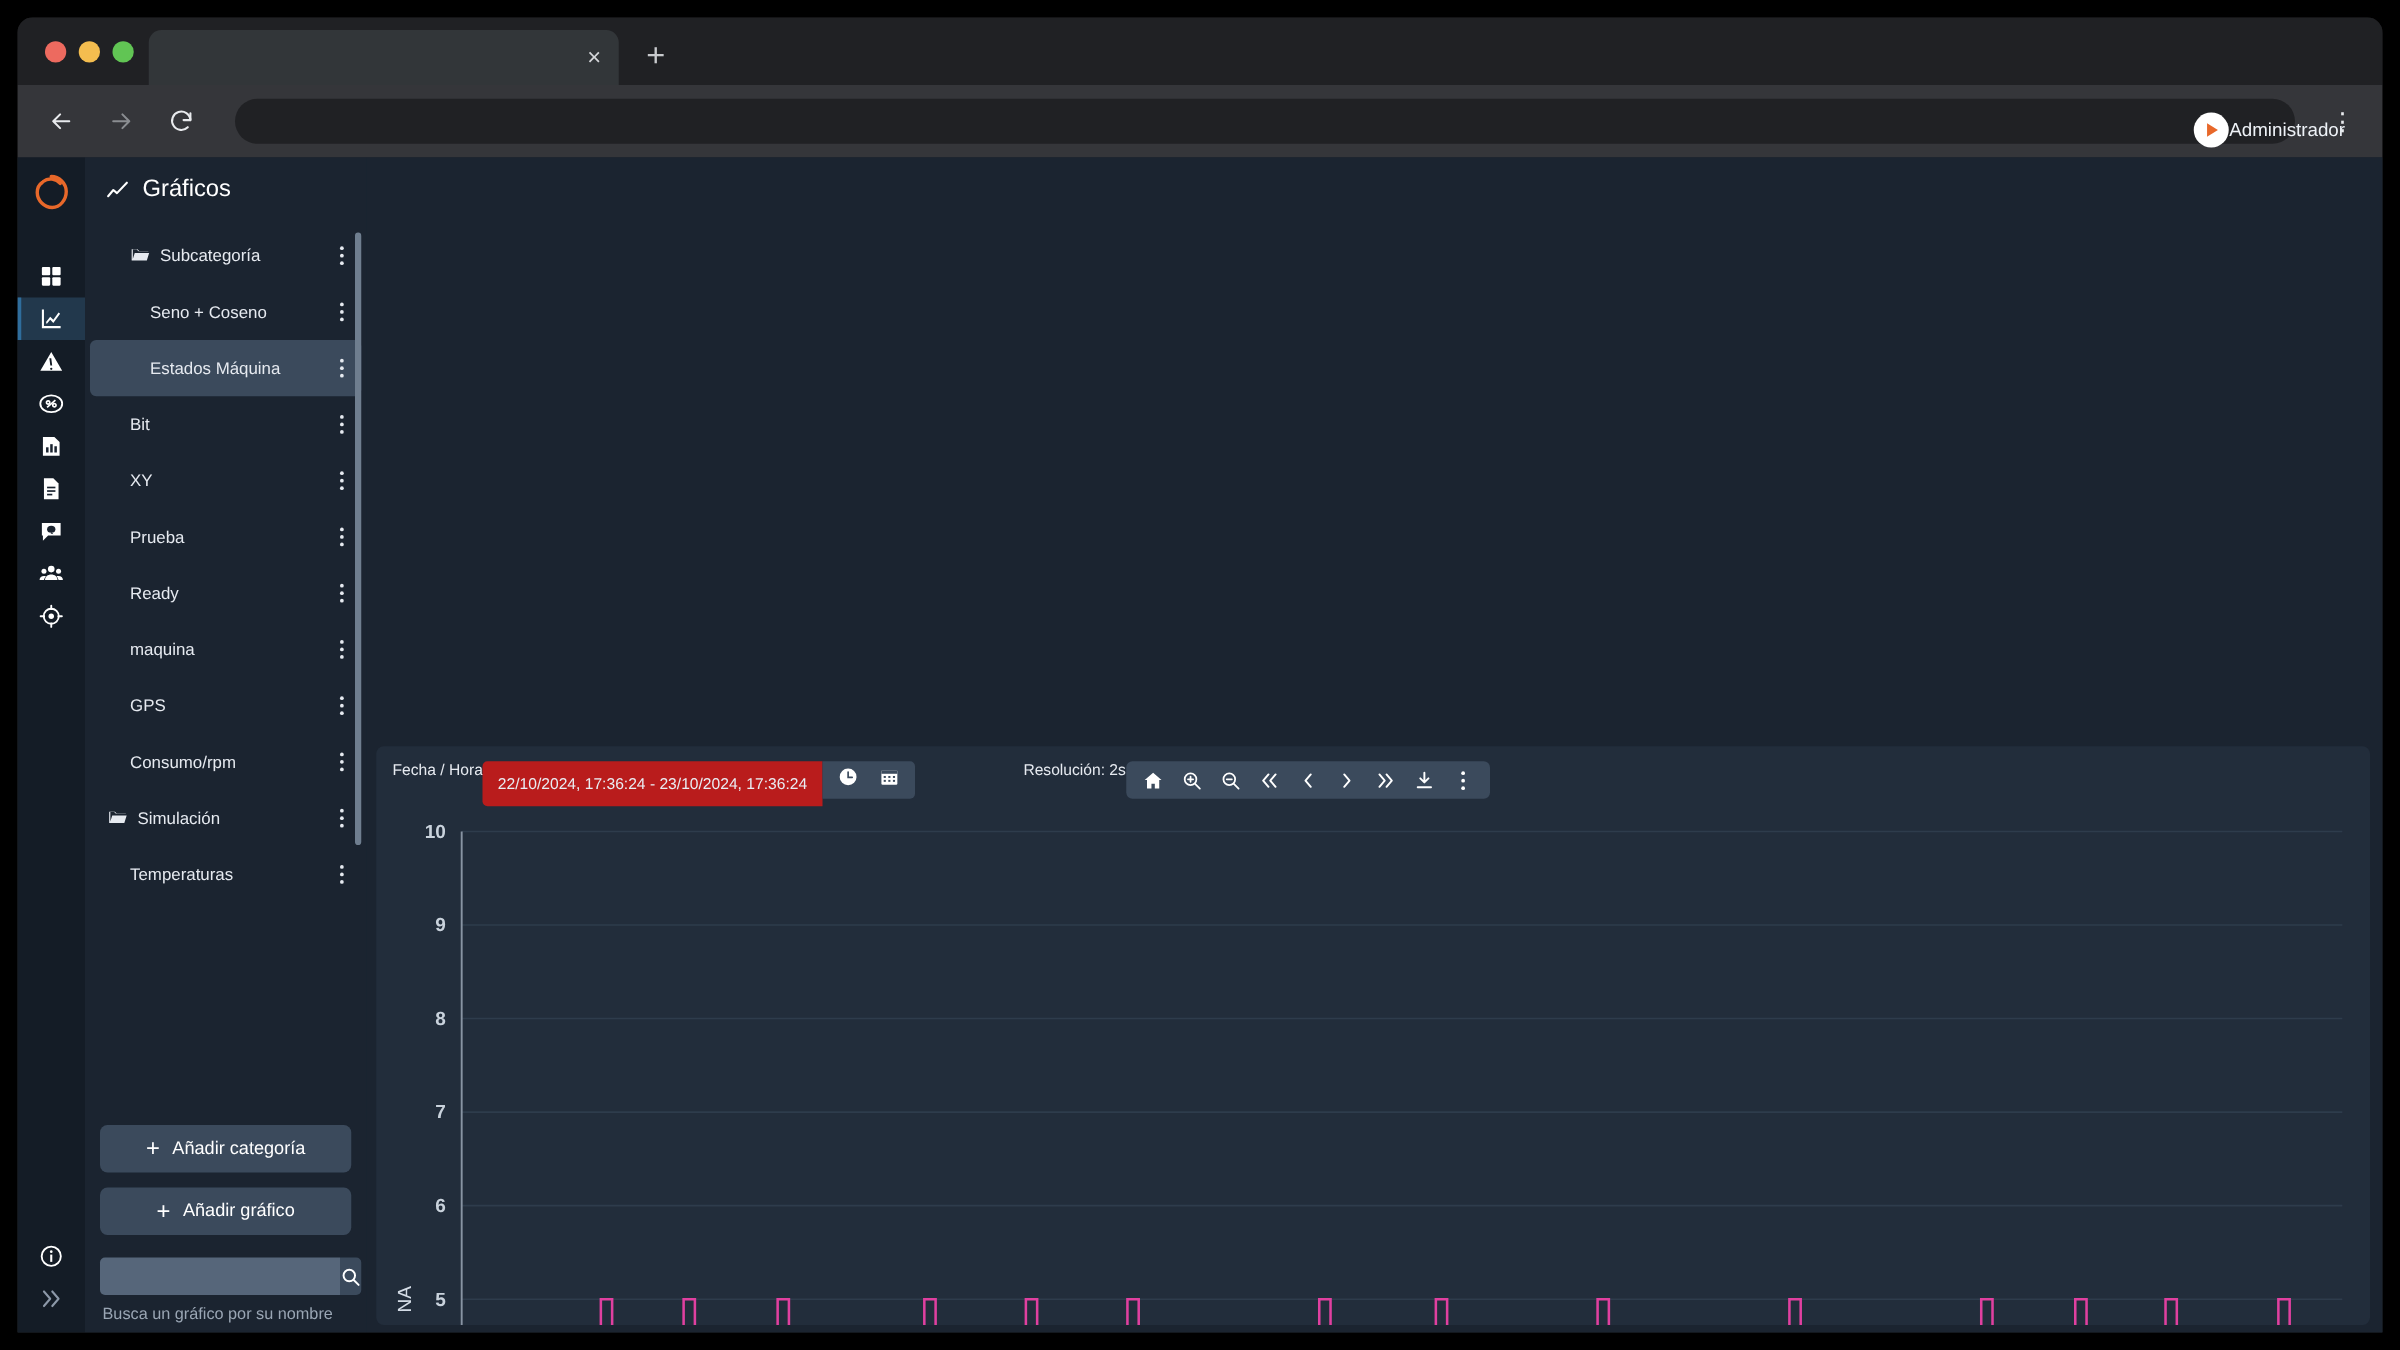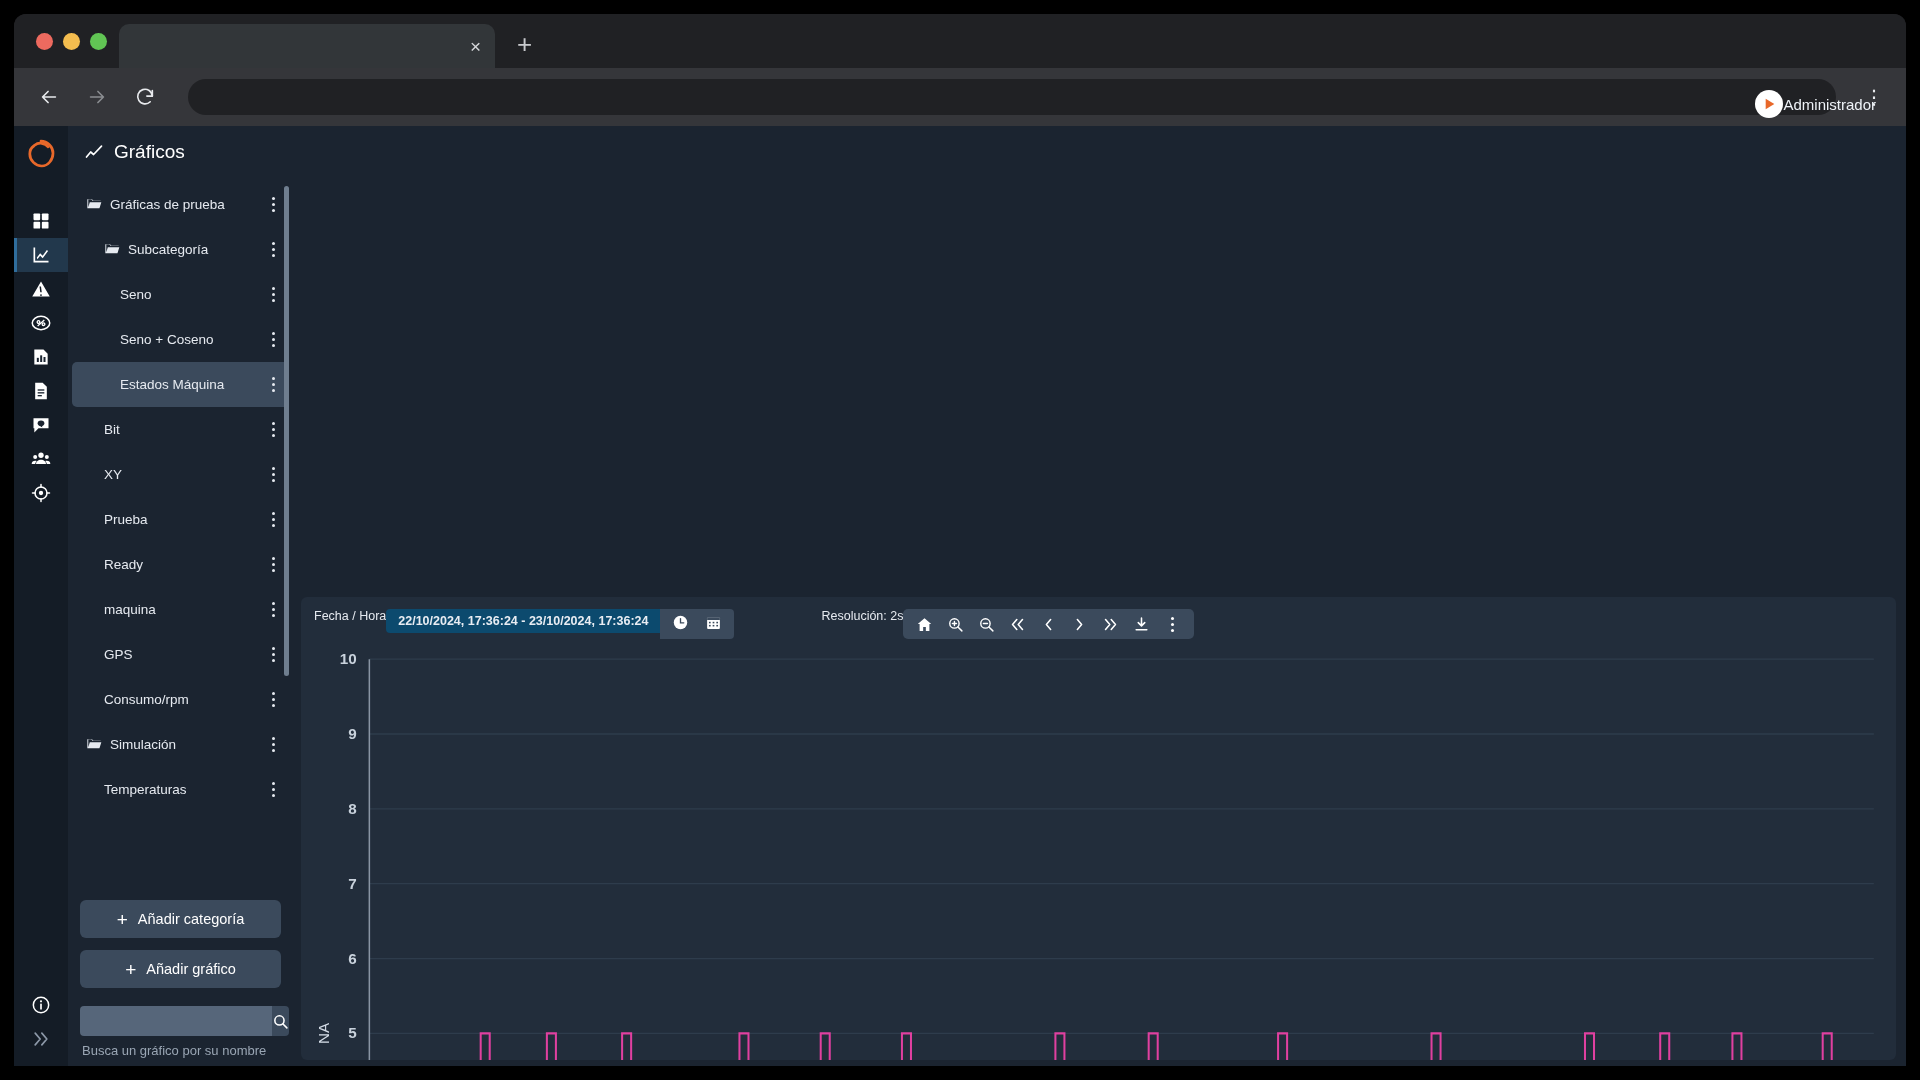--- a/index.html
+++ b/index.html
@@ -152,23 +152,23 @@
   .card {
     flex: 1; background: #222D3B; border-radius: 6px;
     display: flex; flex-direction: column; overflow: hidden;
   }
 
   .toolbar { display: flex; align-items: flex-start; padding: 12px 10px 4px 10px; }
   .tb-group { display: flex; flex-direction: row; }
   .tb-caption { color: #e6eaf0; font-size: 12.5px; margin-bottom: 7px; padding-left: 3px; }
   .daterow { display: flex; }
   .datefield {
-    height: 24px; background: #0c4a6e; border-radius: 4px 0 0 4px;
+    height: 36px; background: #b91c1c; border-radius: 4px 0 0 4px;
     display: flex; align-items: center; padding: 0 12px;
-    color: #e9edf3; font-size: 12.5px; white-space: nowrap; font-weight: bold;
+    color: #e9edf3; font-size: 12.5px; white-space: nowrap;
   }
   .dateicons {
     height: 30px; background: #3B4A5C; border-radius: 0 4px 4px 0;
     display: flex; align-items: center; gap: 16px; padding: 0 12px;
   }
   .dateicons svg, .navgroup svg { width: 17px; height: 17px; fill: #fff; }
   .navgroup {
     height: 30px; background: #3B4A5C; border-radius: 5px;
     display: flex; align-items: center; gap: 0; padding: 0 6px;
     margin-left: 0;
@@ -335,49 +335,26 @@
     <div class="panel">
       <div class="app-title">
         <svg viewBox="0 0 24 24">
           <path d="M3 18l5-6 3.5 3L21 5" stroke-linecap="round" stroke-linejoin="round"></path>
         </svg>
         <span>Gráficos</span>
       </div>
 
       <div class="tree">
         <div id="tree-rows">
-            <div class="tree-row indent0">
-              <span class="tree-label">
-                <span class="folder-ic"><svg viewBox="0 0 24 24">
-                    <path d="M2 6.5h7l2 2.2h11V9H10.2L8 6.8H3.4v11.4l2.3-7.2H23L20.2 20H2z"></path>
-                  </svg></span>
-                <span>Gráficas de prueba</span>
-              </span>
-              <span class="kebab">
-                <i></i>
-                <i></i>
-                <i></i>
-              </span>
-            </div>
             <div class="tree-row indent1">
               <span class="tree-label">
                 <span class="folder-ic"><svg viewBox="0 0 24 24">
                     <path d="M2 6.5h7l2 2.2h11V9H10.2L8 6.8H3.4v11.4l2.3-7.2H23L20.2 20H2z"></path>
                   </svg></span>
                 <span>Subcategoría</span>
-              </span>
-              <span class="kebab">
-                <i></i>
-                <i></i>
-                <i></i>
-              </span>
-            </div>
-            <div class="tree-row indent2">
-              <span class="tree-label">
-                <span>Seno</span>
               </span>
               <span class="kebab">
                 <i></i>
                 <i></i>
                 <i></i>
               </span>
             </div>
             <div class="tree-row indent2">
               <span class="tree-label">
                 <span>Seno + Coseno</span>

